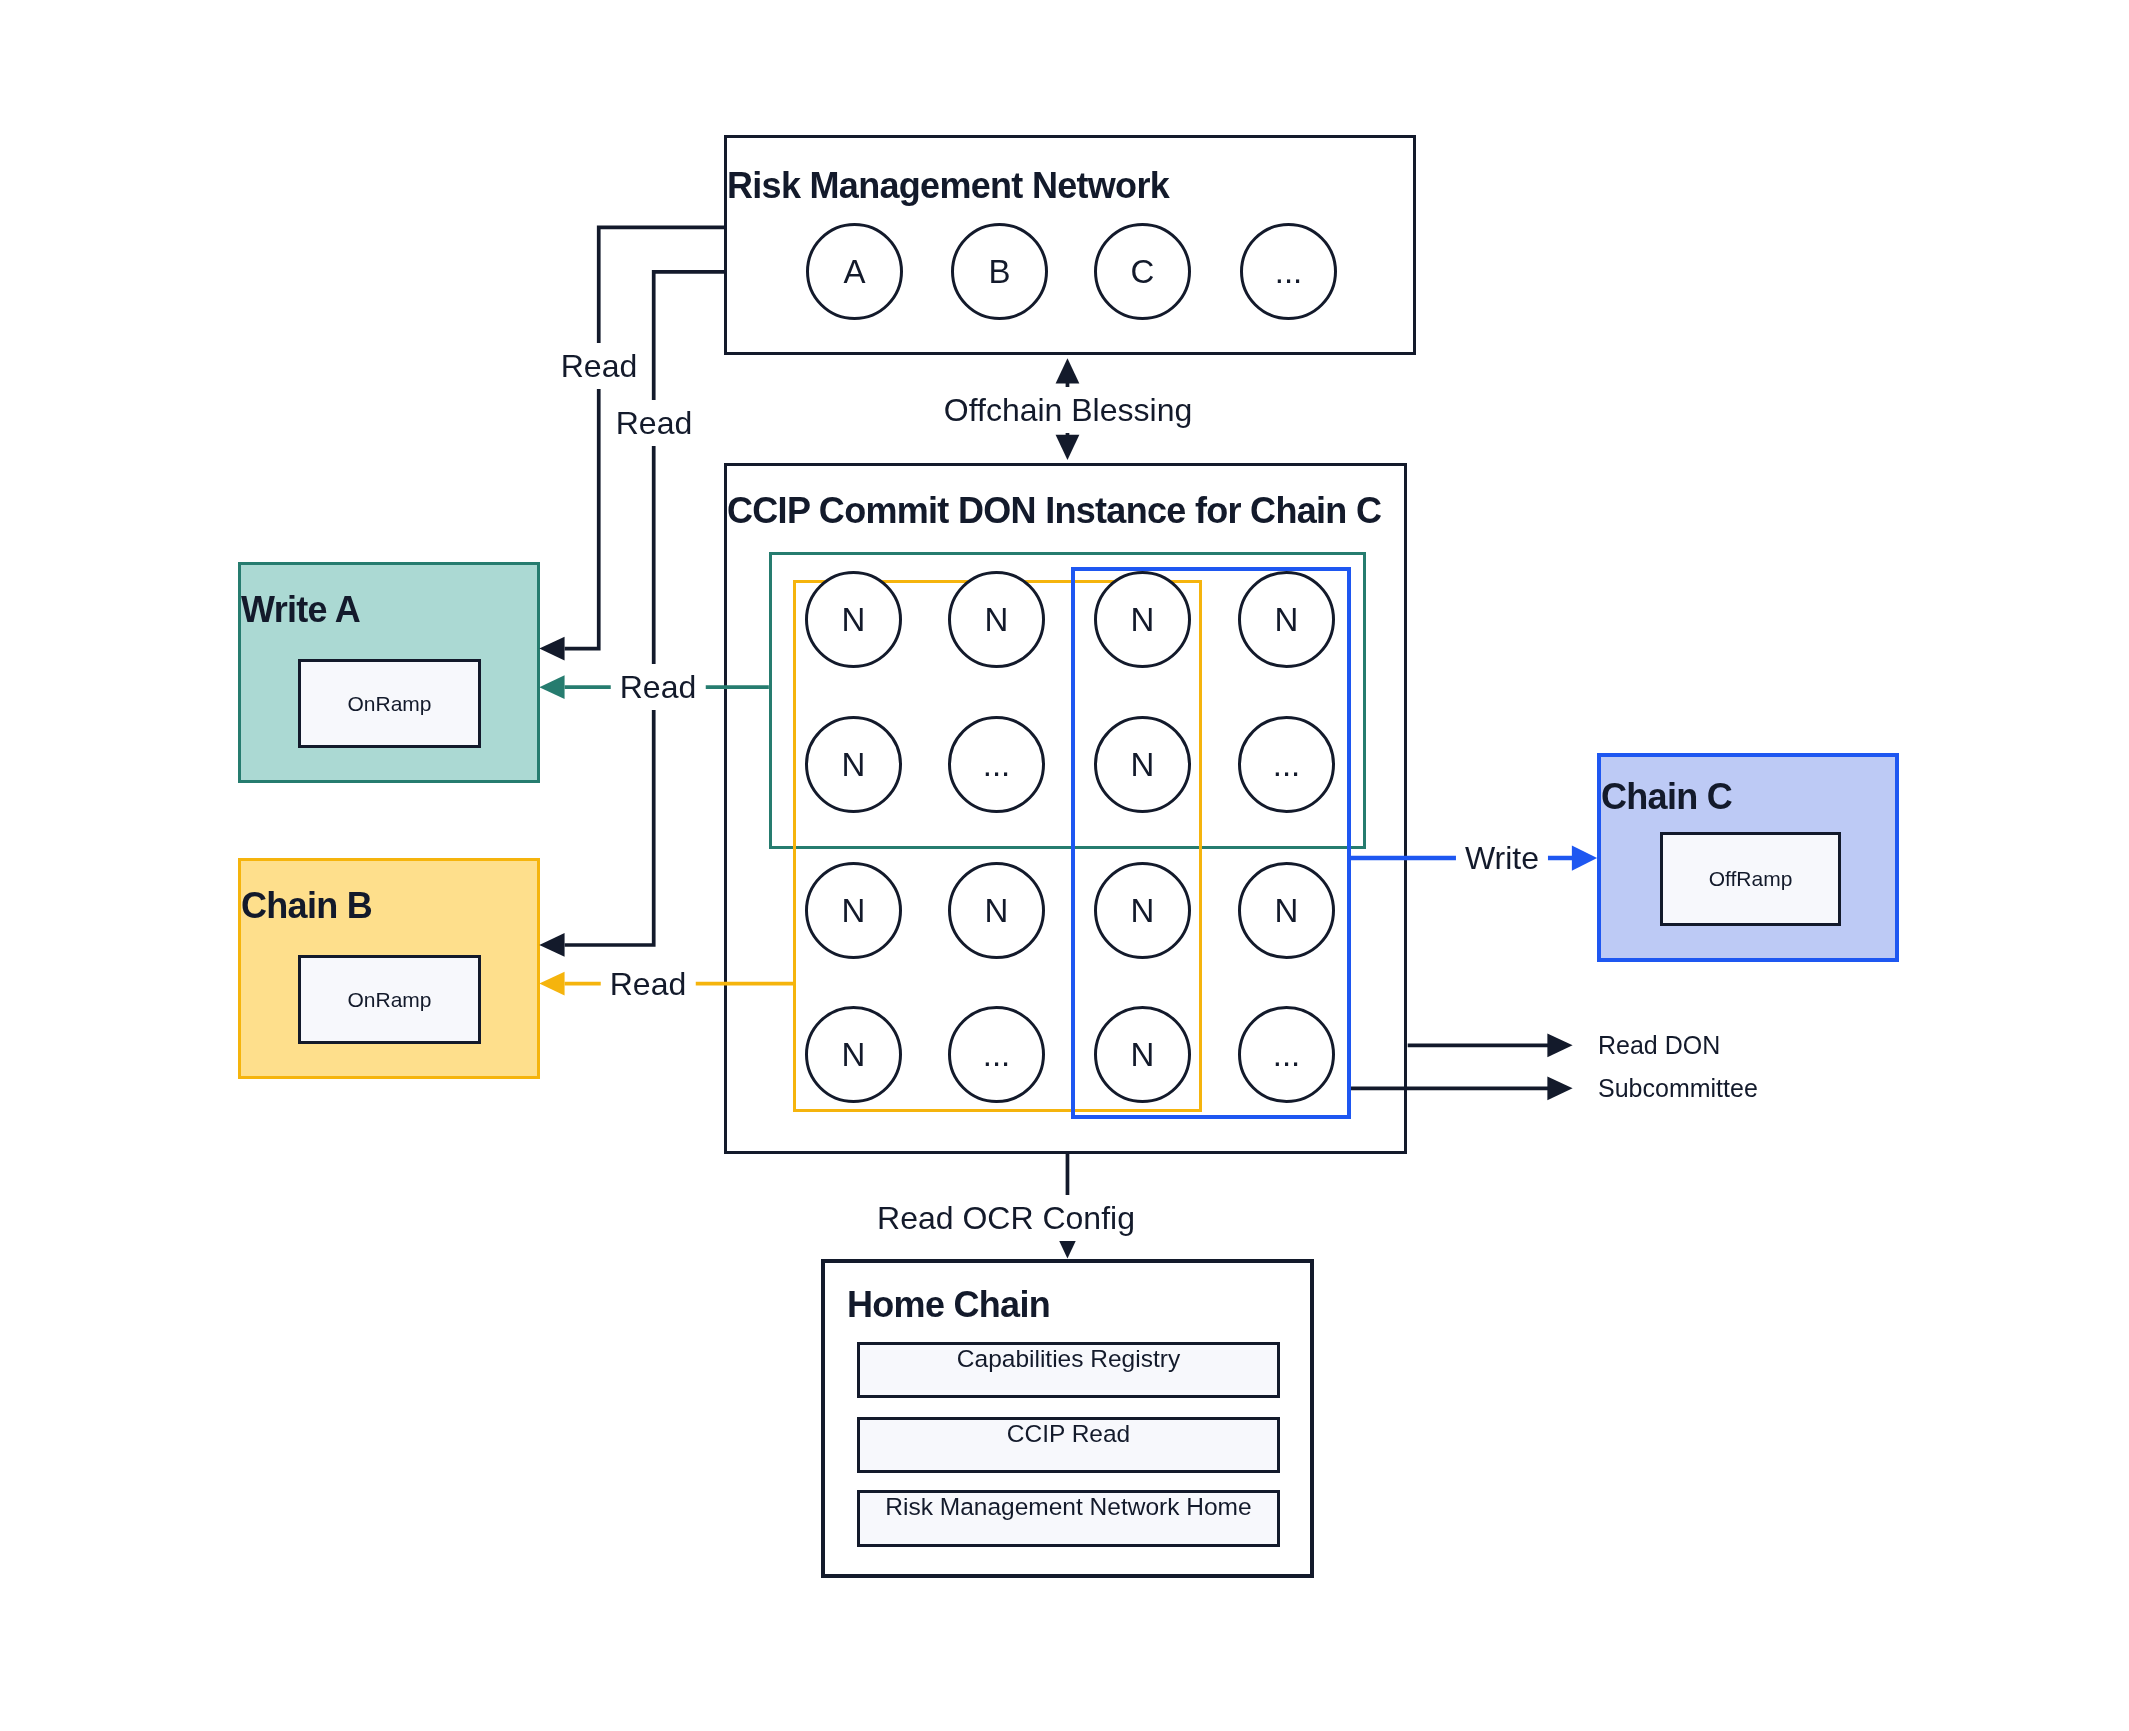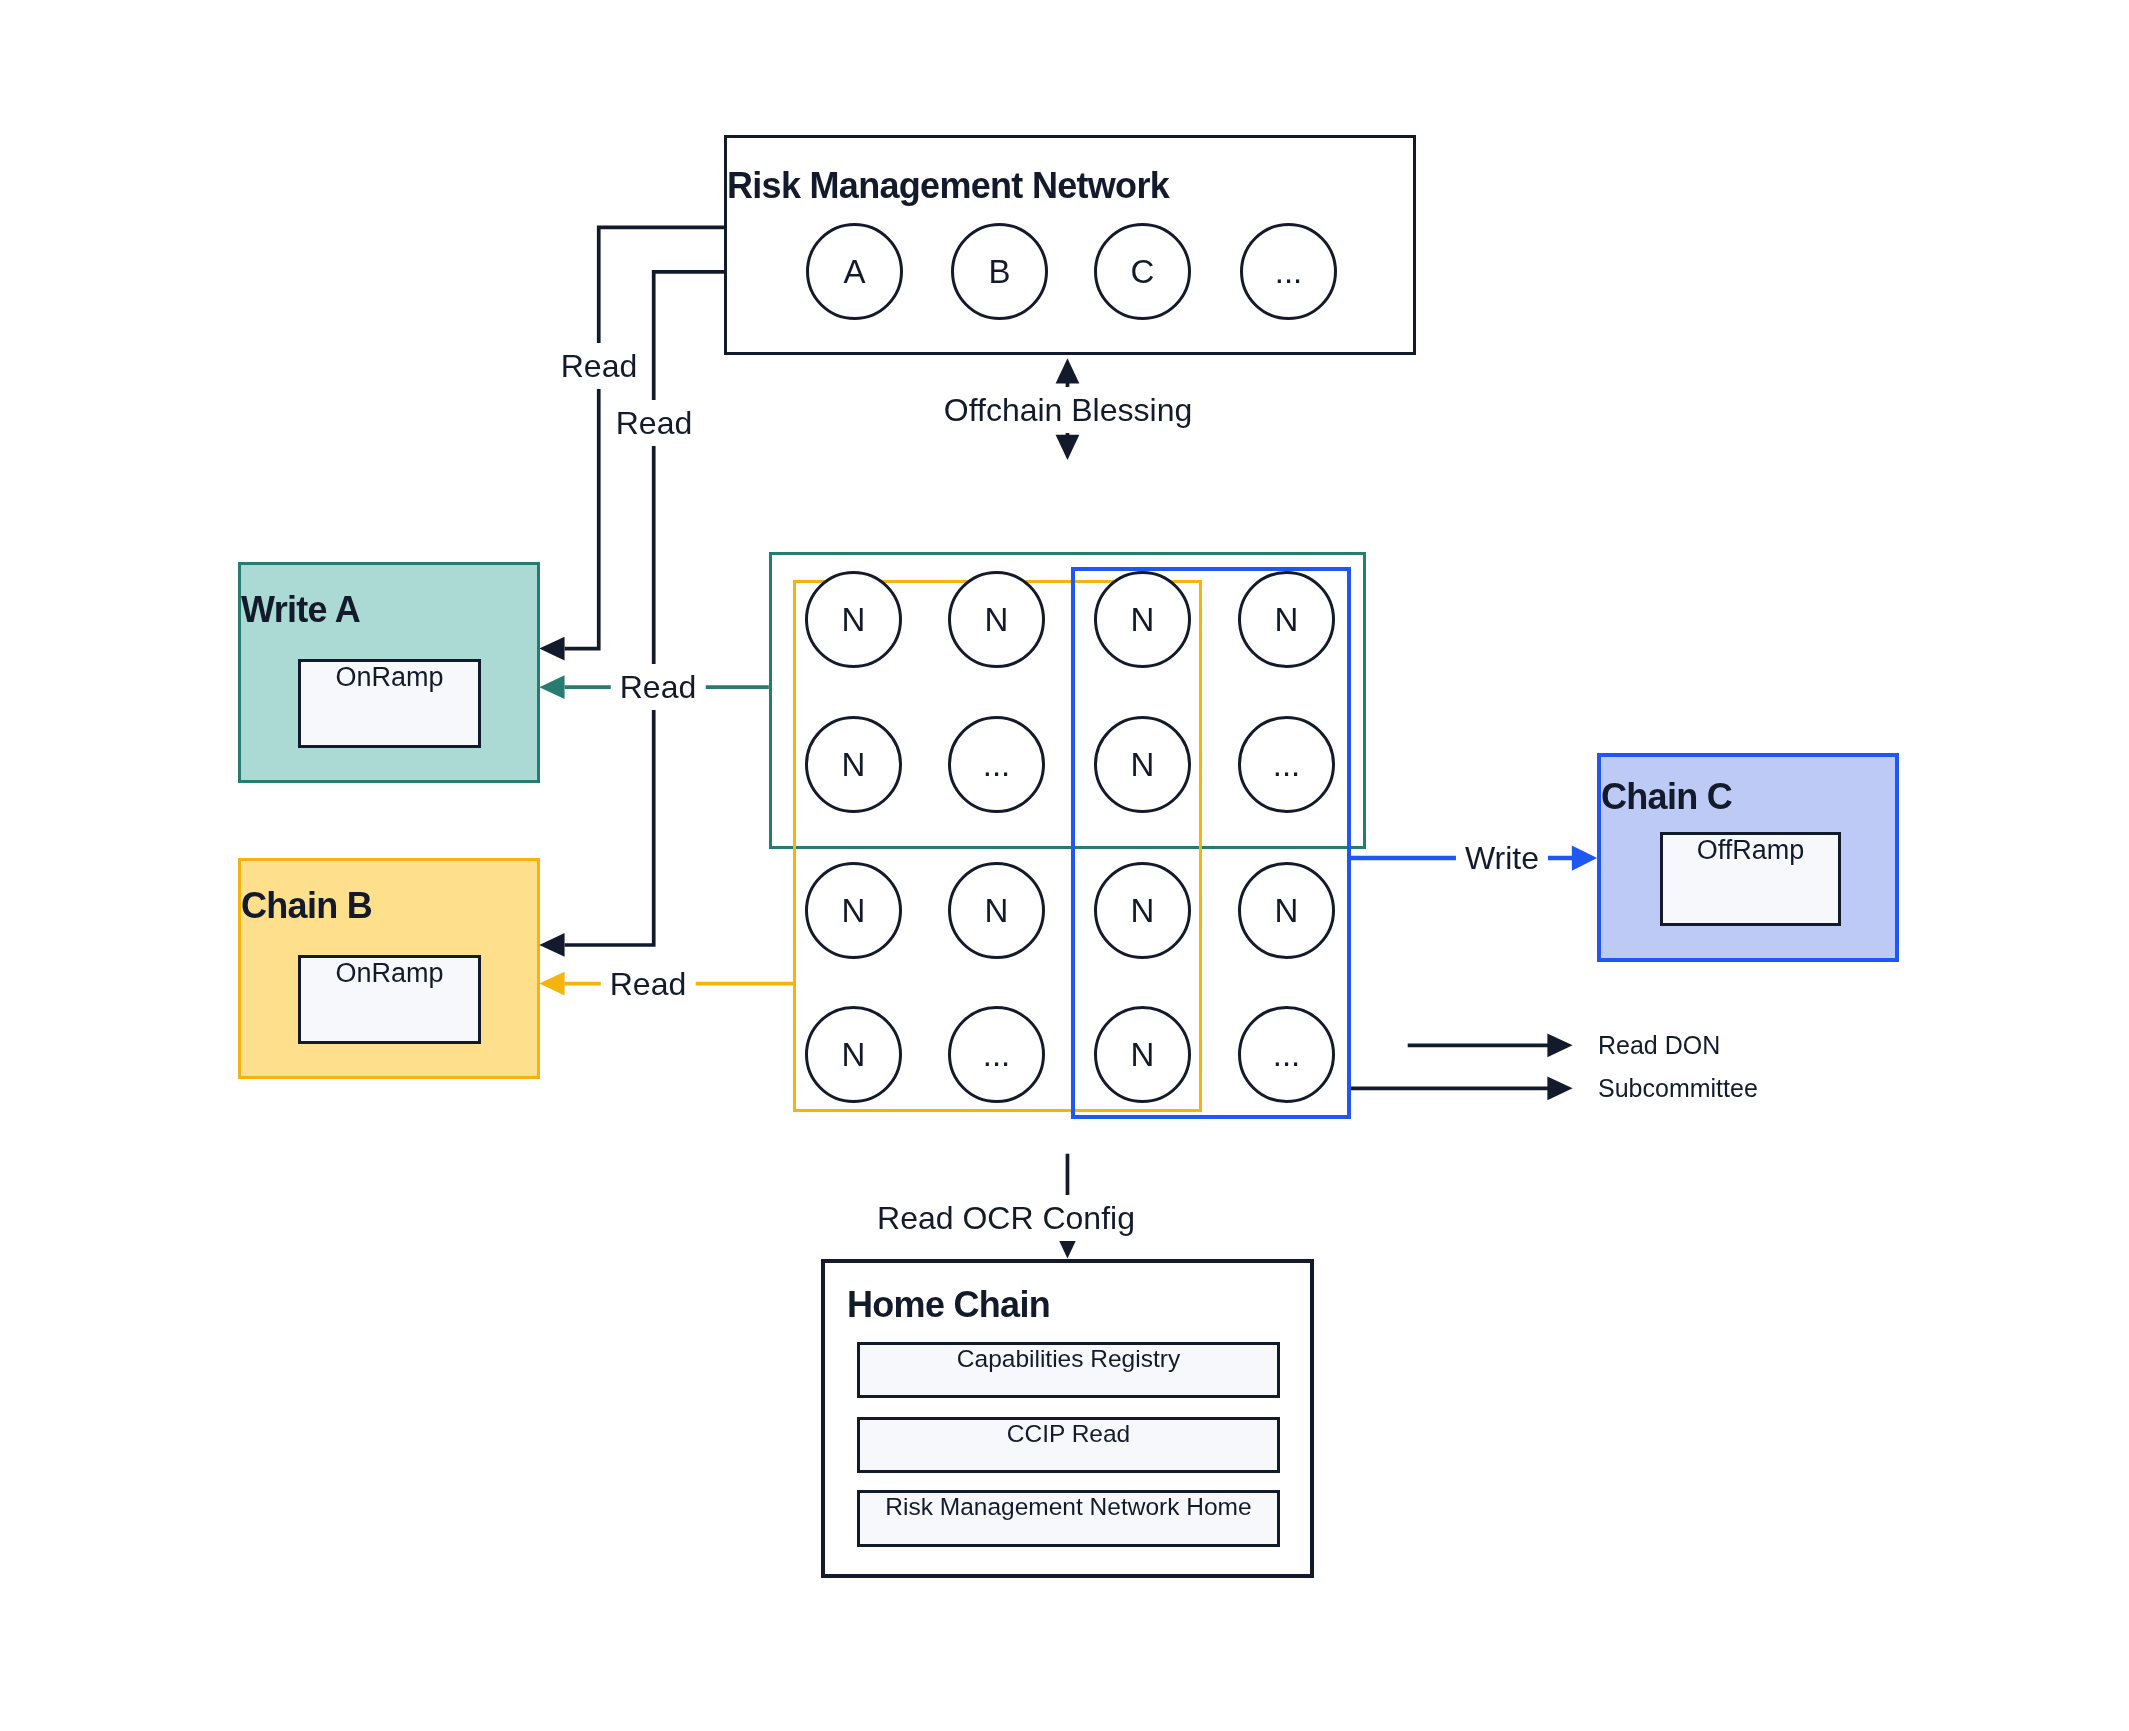--- a/index.html
+++ b/index.html
@@ -15,22 +15,22 @@
   .box{position:absolute;background:#ffffff;border:3.7px solid #131a2b;box-sizing:border-box;z-index:1;}
   .box-title{
     font-size:36px;font-weight:bold;letter-spacing:-0.7px;color:#131a2b;
   }
   .chain-box{position:absolute;box-sizing:border-box;z-index:1;}
   .chain-a{background:#abd9d3;border:3.7px solid #267c6f;}
   .chain-b{background:#fedf8c;border:3.7px solid #f5b40d;}
   .chain-c{background:#bdcaf5;border:4.5px solid #1e57f1;}
   .contract{
     position:absolute;background:#f7f8fc;border:3.7px solid #131a2b;box-sizing:border-box;
-    display:flex;align-items:flex-start;justify-content:center;
-    font-size:27px;color:#131a2b;z-index:3;
+    display:flex;align-items:center;justify-content:center;
+    font-size:21px;color:#131a2b;z-index:3;
   }
   .node{
     position:absolute;width:97px;height:97px;border-radius:50%;
     background:#ffffff;border:3px solid #131a2b;box-sizing:border-box;
     display:flex;align-items:center;justify-content:center;
     font-size:33px;color:#131a2b;z-index:4;
   }
   .overlay-rect{position:absolute;box-sizing:border-box;background:transparent;z-index:3;}
   .rect-teal{border:3.7px solid #267c6f;}
   .rect-gold{border:3.7px solid #f5b40d;}
@@ -87,20 +87,23 @@
   </svg>
 
   <div class="box" style="left:724px;top:135px;width:692px;height:220px;">
     <div class="box-title" style="margin-top:27px;">Risk Management Network</div>
   </div>
   <div class="node" style="left:806px;top:223px;">A</div>
   <div class="node" style="left:951px;top:223px;">B</div>
   <div class="node" style="left:1094px;top:223px;">C</div>
   <div class="node" style="left:1240px;top:223px;">...</div>
 
+  <div class="box" style="left:724px;top:463px;width:683px;height:691px;">
+    <div class="box-title" style="margin-top:24px;">CCIP Commit DON Instance for Chain C</div>
+  </div>
 
   <div class="overlay-rect rect-teal" style="left:769px;top:552px;width:597px;height:297px;"></div>
   <div class="overlay-rect rect-gold" style="left:793px;top:580px;width:409px;height:532px;"></div>
   <div class="overlay-rect rect-blue" style="left:1071px;top:567px;width:280px;height:552px;"></div>
 
   <div class="node" style="left:805px;top:571px;">N</div>
   <div class="node" style="left:948px;top:571px;">N</div>
   <div class="node" style="left:1094px;top:571px;">N</div>
   <div class="node" style="left:1238px;top:571px;">N</div>
 

